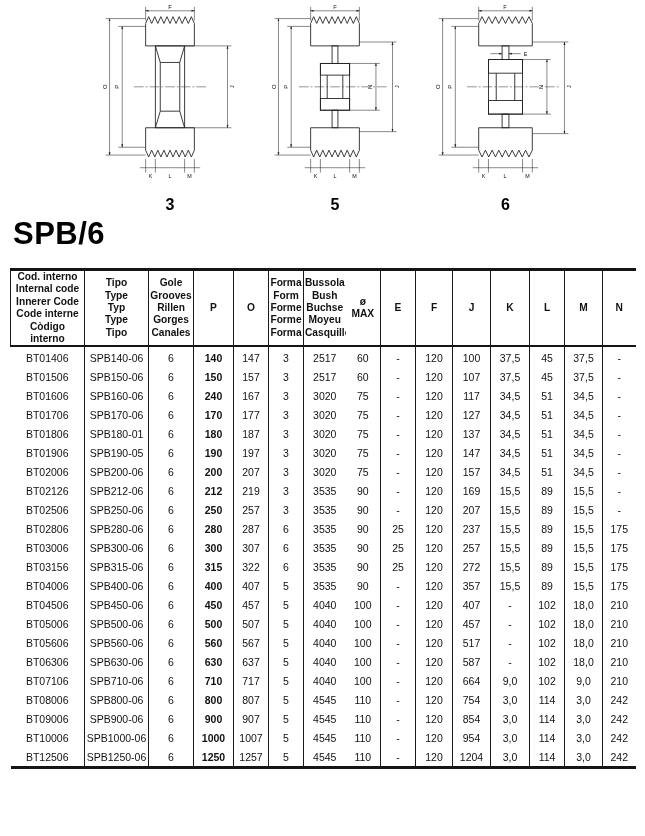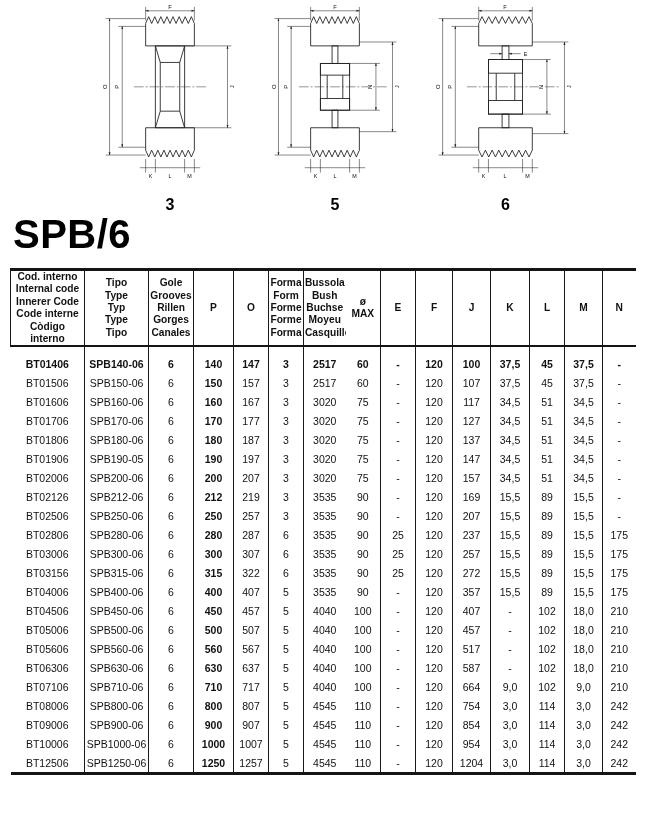--- a/index.html
+++ b/index.html
@@ -14,21 +14,21 @@
   .fig { position:absolute; text-align:center; }
   .fig svg { display:block; }
   .fig-caption { margin-top:1px; font-size:16px; font-weight:bold; color:#000; }
   .fig1 { left:95px;  top:3px; width:150px; }
   .fig2 { left:265px; top:3px; width:140px; }
   .fig3 { left:428px; top:3px; width:155px; }
 
   
   .title {
     position:absolute; left:13px; top:217px;
-    font-size:40px; line-height:34px; font-weight:bold;
+    font-size:31px; line-height:34px; font-weight:bold;
     letter-spacing:0.5px; color:#000;
   }
 
   
   .spec-table {
     position:absolute; left:10px; top:268px; width:625px;
     border-collapse:collapse; table-layout:fixed;
     border-top:3px solid #151515; border-bottom:3px solid #151515;
   }
   .spec-table th, .spec-table td {
@@ -38,21 +38,21 @@
   }
   .spec-table th {
     font-size:10.2px; line-height:12.4px; font-weight:bold;
     white-space:pre-line; height:64px;
     border-bottom:2.5px solid #151515;
   }
   .spec-table th.c0 { border-left:1.4px solid #1a1a1a; }
   .spec-table td { font-size:10.5px; height:19px; white-space:nowrap; }
   .spec-table .c6, .spec-table .c14 { border-right:none; }
   .spec-table td.c3 { font-weight:bold; }
-  .spec-table tbody tr:first-child td { padding-top:7px;font-weight:bold; }
+  .spec-table tbody tr:first-child td { padding-top:1px; }
 
   
   .ln   { stroke:#222; stroke-width:0.9; fill:none; }
   .dim  { stroke:#222; stroke-width:0.55; fill:none; }
   .cl   { stroke:#222; stroke-width:0.5; fill:none; stroke-dasharray:10 2 2 2; }
   .lbl  { font-family:"Liberation Sans",sans-serif; font-size:6px; fill:#111; }
   .lbls { font-family:"Liberation Sans",sans-serif; font-size:5.5px; fill:#111; }
 </style>
 </head>
 <body>
@@ -344,21 +344,21 @@
           <td class="c10">107</td>
           <td class="c11">37,5</td>
           <td class="c12">45</td>
           <td class="c13">37,5</td>
           <td class="c14">-</td>
         </tr>
         <tr>
           <td class="c0">BT01606</td>
           <td class="c1">SPB160-06</td>
           <td class="c2">6</td>
-          <td class="c3">160</td>
+          <td class="c3">240</td>
           <td class="c4">167</td>
           <td class="c5">3</td>
           <td class="c6">3020</td>
           <td class="c7">75</td>
           <td class="c8">-</td>
           <td class="c9">120</td>
           <td class="c10">117</td>
           <td class="c11">34,5</td>
           <td class="c12">51</td>
           <td class="c13">34,5</td>
@@ -376,21 +376,21 @@
           <td class="c8">-</td>
           <td class="c9">120</td>
           <td class="c10">127</td>
           <td class="c11">34,5</td>
           <td class="c12">51</td>
           <td class="c13">34,5</td>
           <td class="c14">-</td>
         </tr>
         <tr>
           <td class="c0">BT01806</td>
-          <td class="c1">SPB180-06</td>
+          <td class="c1">SPB180-01</td>
           <td class="c2">6</td>
           <td class="c3">180</td>
           <td class="c4">187</td>
           <td class="c5">3</td>
           <td class="c6">3020</td>
           <td class="c7">75</td>
           <td class="c8">-</td>
           <td class="c9">120</td>
           <td class="c10">137</td>
           <td class="c11">34,5</td>

